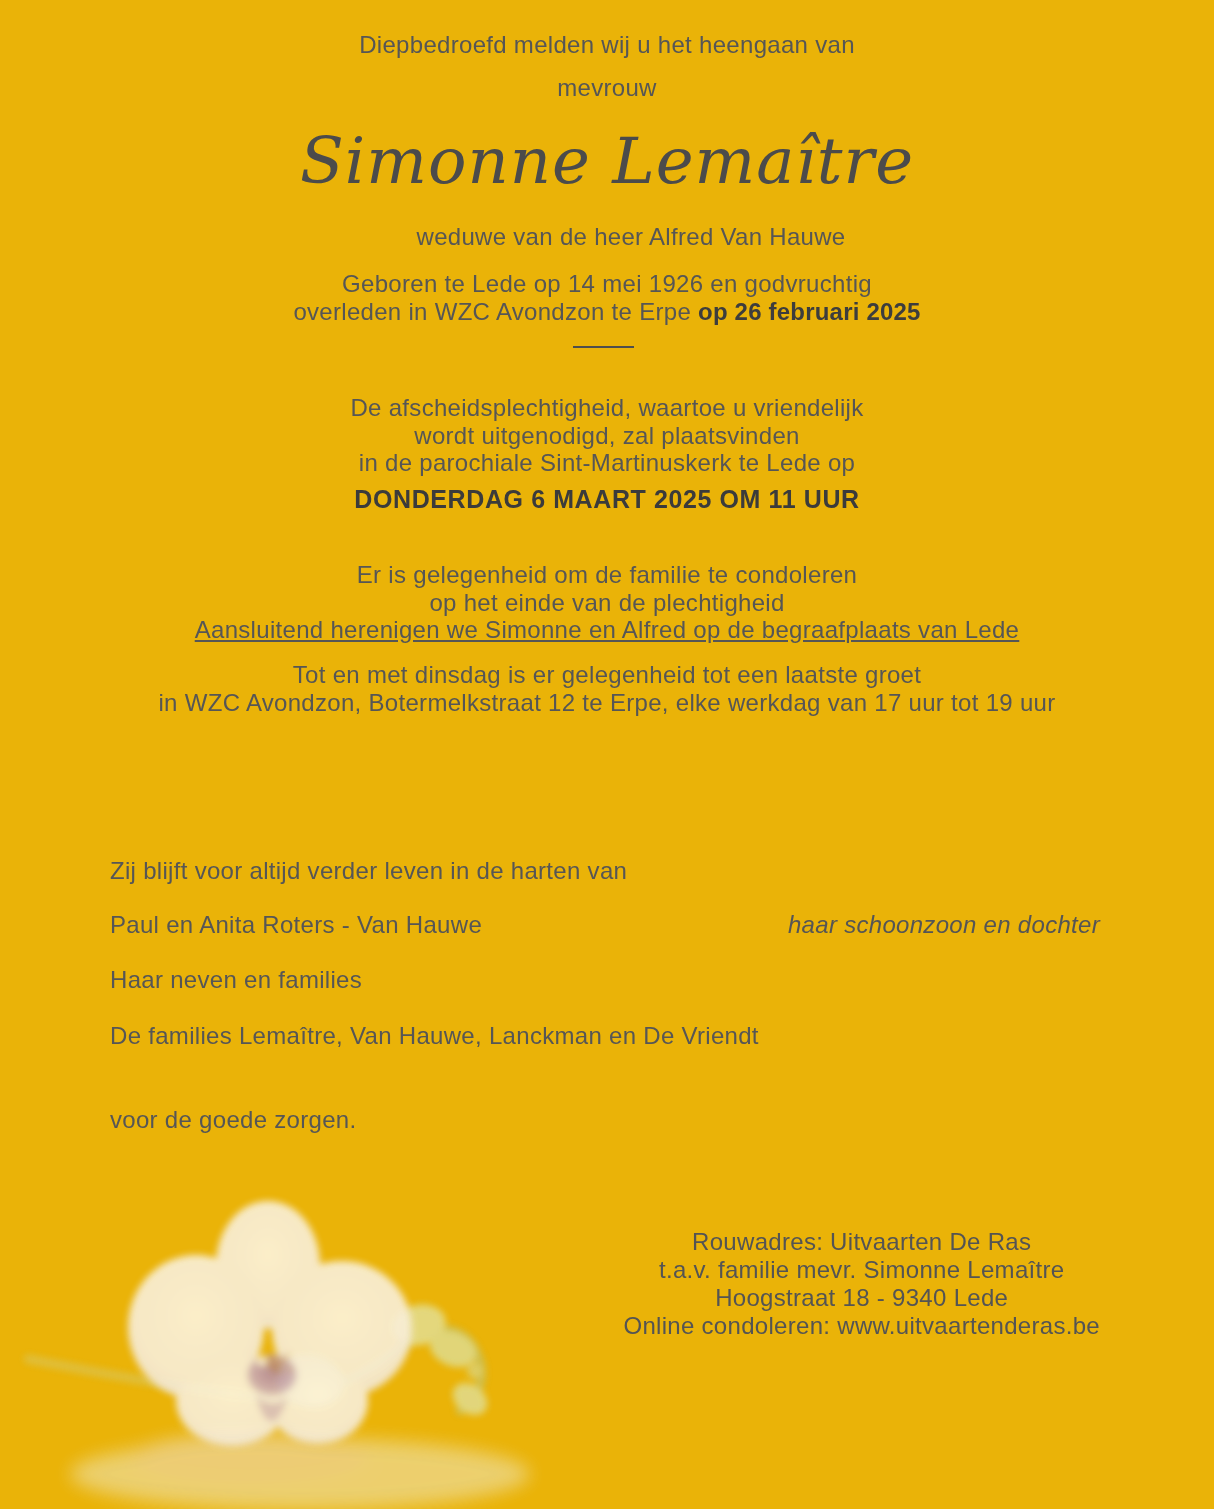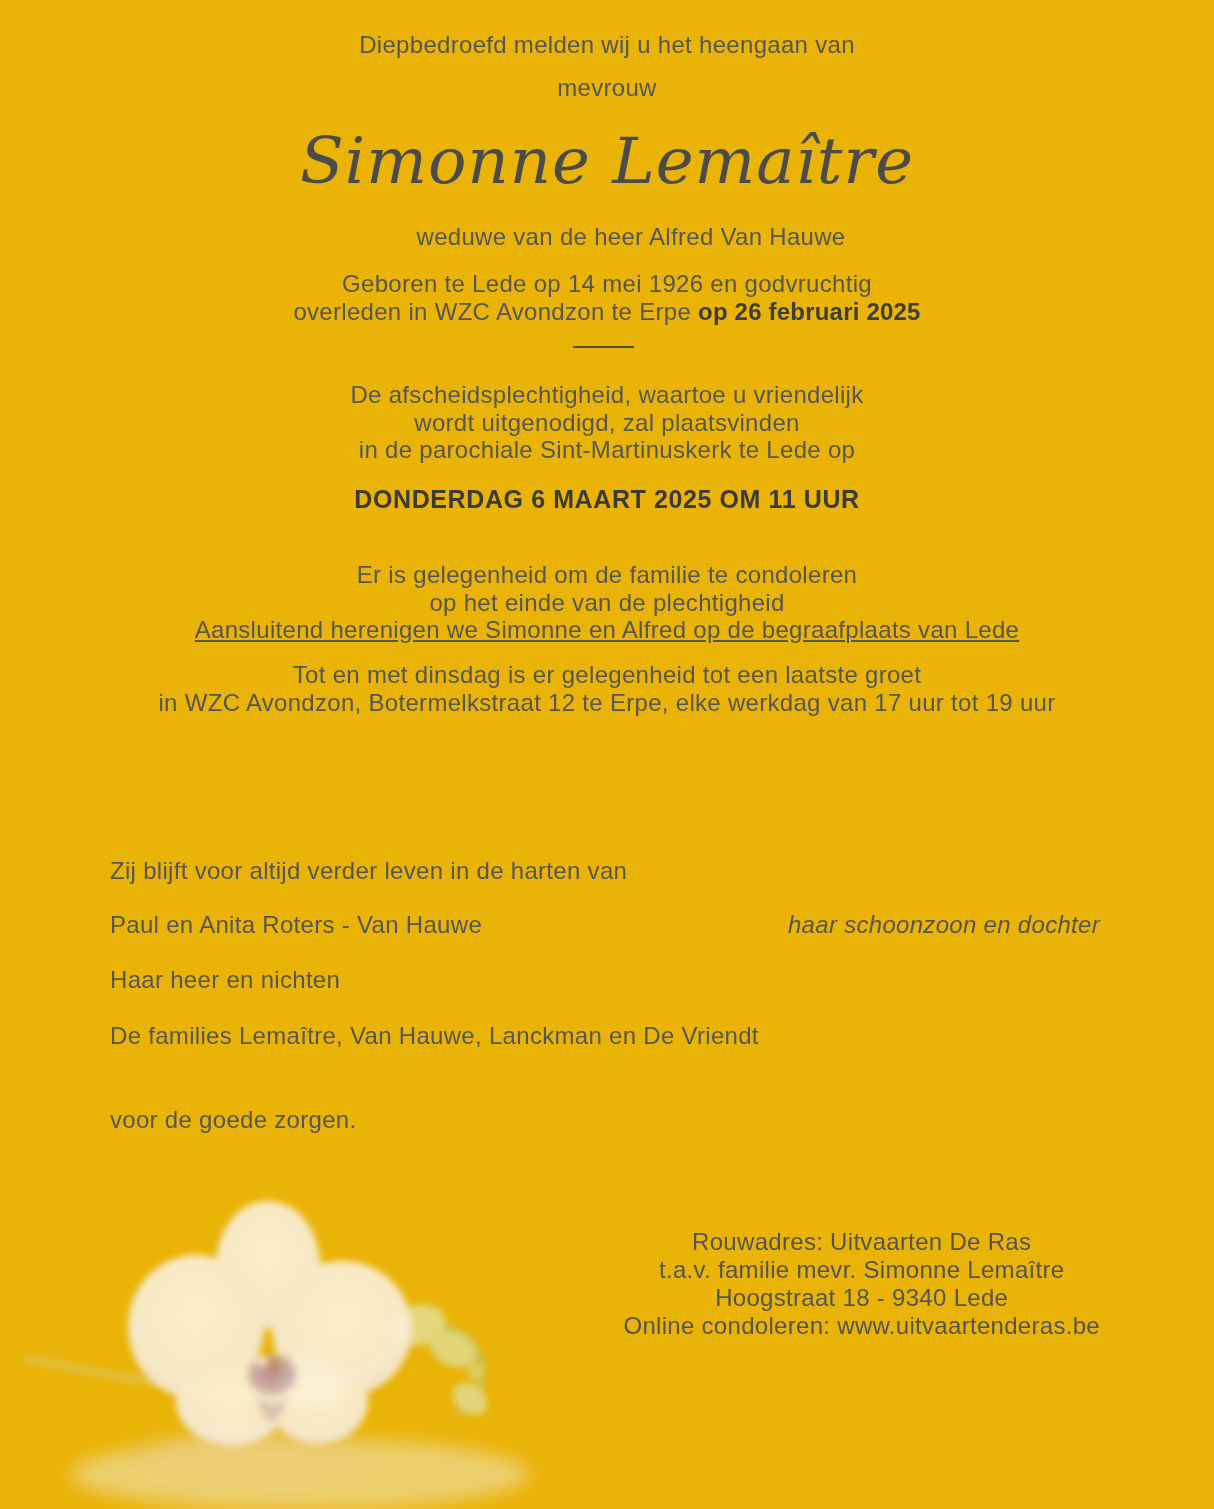--- a/index.html
+++ b/index.html
@@ -46,21 +46,21 @@
     letter-spacing: 0.2px;
   }
   .divider {
     position: absolute;
     top: 346px;
     left: 573px;
     width: 61px;
     height: 0;
     border-top: 2px solid #4e4e4e;
   }
-  .ceremony     { top: 381px; }
+  .ceremony     { top: 394px; }
   .datetime {
     top: 486px;
     font-weight: 700;
     font-size: 25px;
     color: #3b3b3b;
     letter-spacing: 0.6px;
   }
   .condolence   { top: 561px; }
   .burial       { top: 616px; text-decoration: underline; }
   .visitation   { top: 661px; }
@@ -146,21 +146,21 @@
   </div>
 
   <div class="left-col family-intro">Zij blijft voor altijd verder leven in de harten van</div>
 
   <div class="left-col member-row member-1">
     <span>Paul en Anita Roters - Van Hauwe</span>
     <span class="member-relation">haar schoonzoon en dochter</span>
   </div>
 
   <div class="left-col member-row member-2">
-    <span>Haar heer en nichten</span>
+    <span>Haar neven en families</span>
     <span class="member-relation"></span>
   </div>
 
   <div class="left-col member-row member-3">
     <span>De families Lemaître, Van Hauwe, Lanckman en De Vriendt</span>
     <span class="member-relation"></span>
   </div>
 
   <div class="left-col thanks">
     <br>

